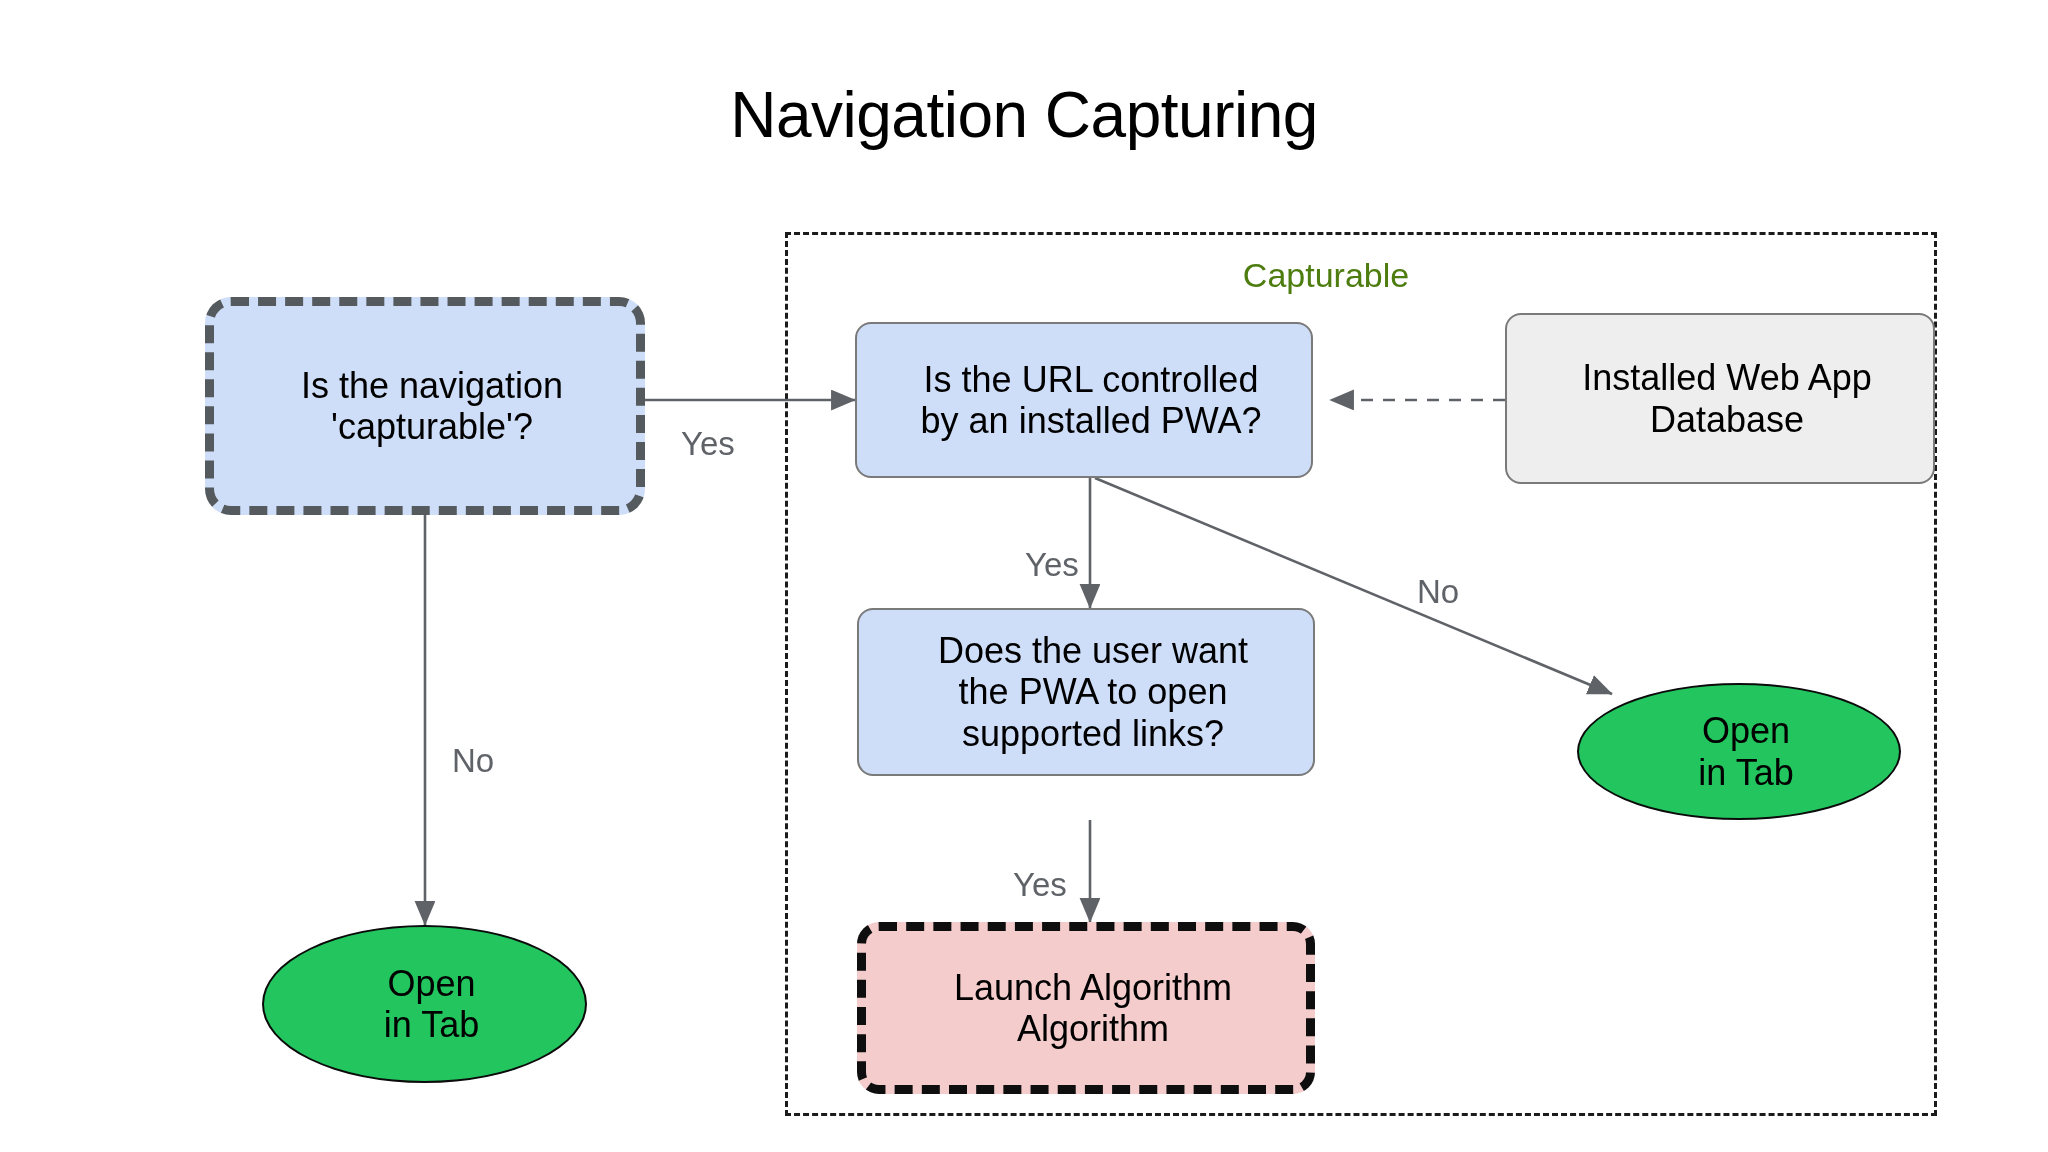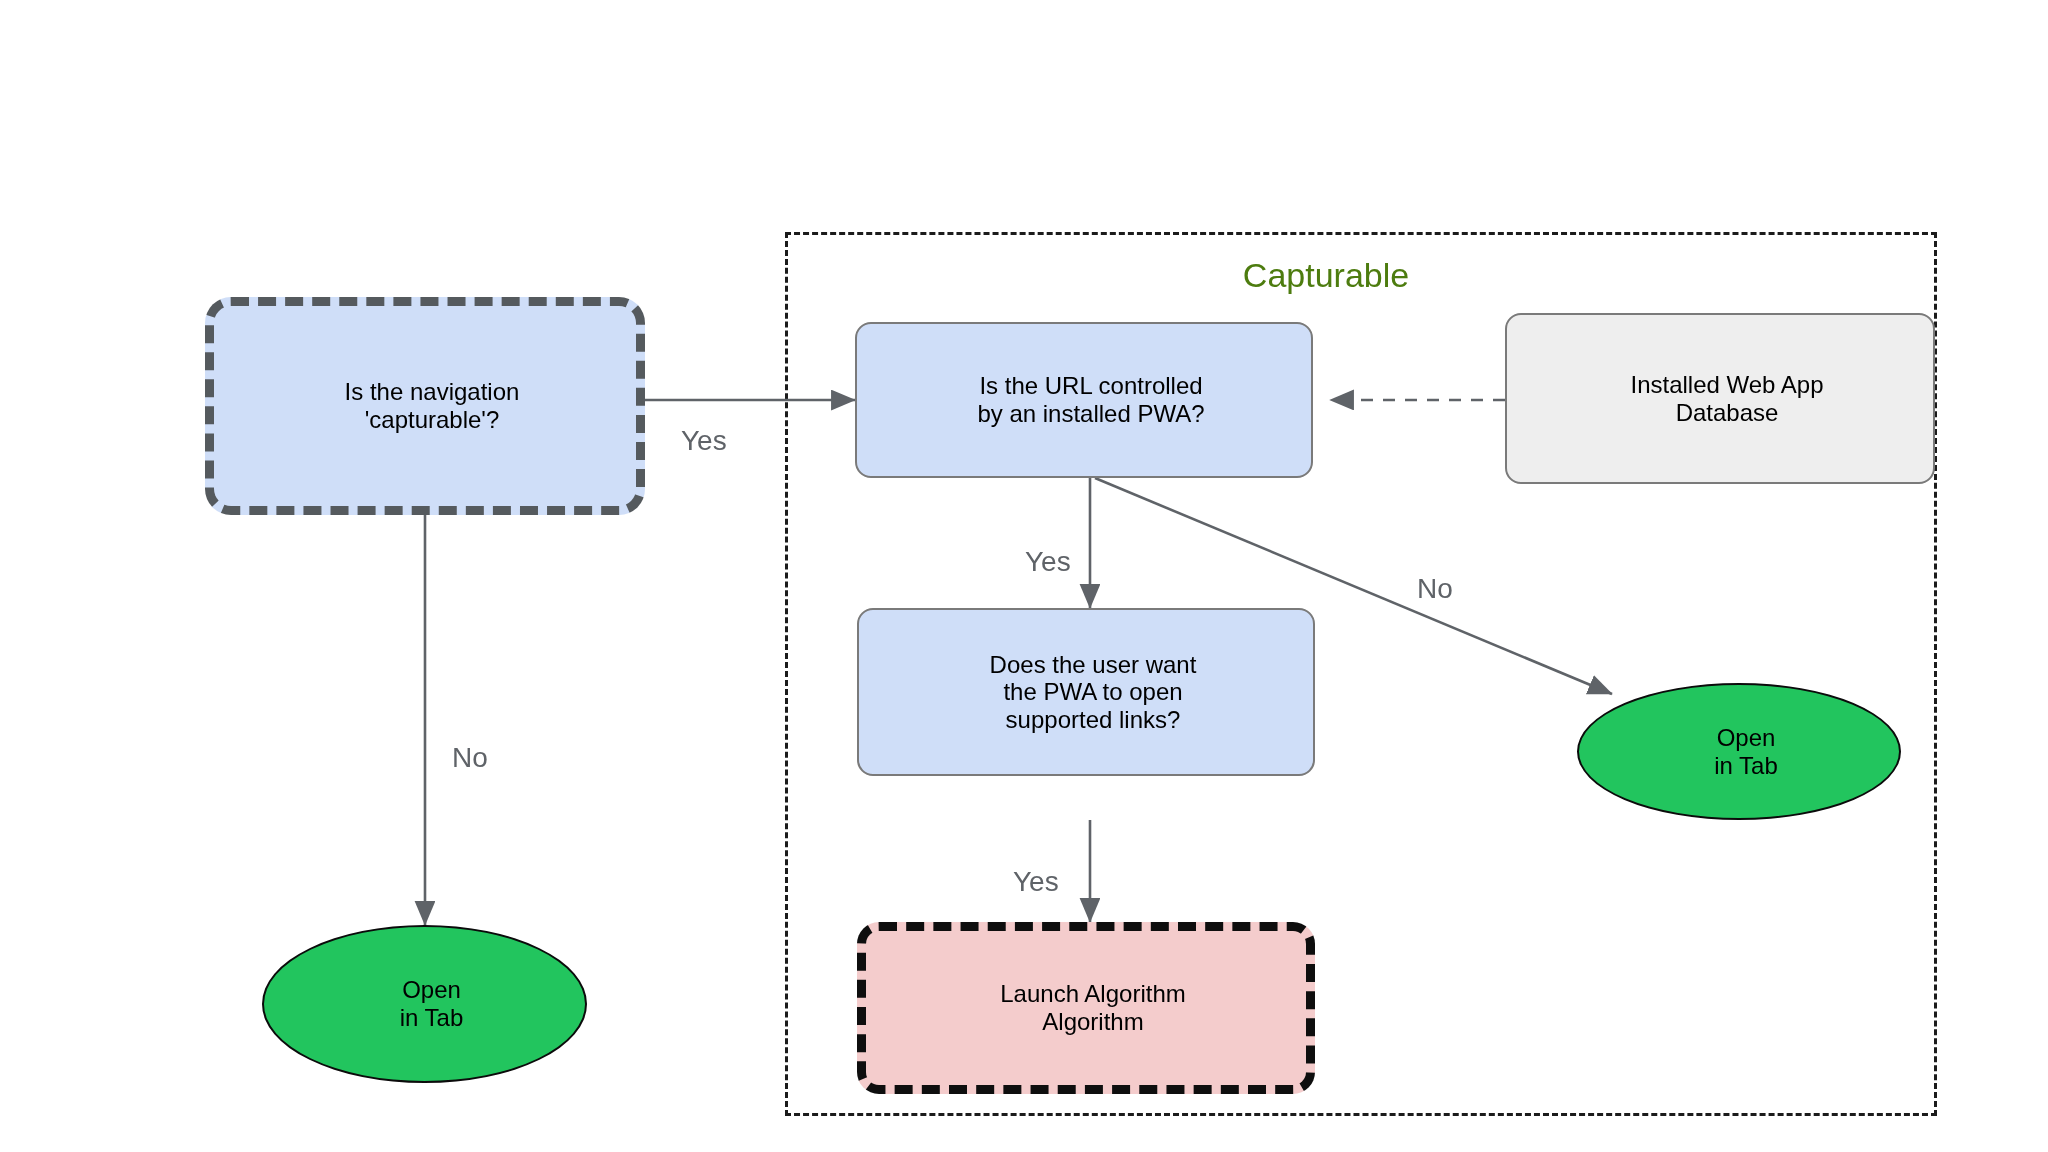--- a/index.html
+++ b/index.html
@@ -61,21 +61,21 @@
   }
 
   .node {
     position: absolute;
     box-sizing: border-box;
     display: flex;
     align-items: center;
     justify-content: center;
     text-align: center;
     color: #000000;
-    font-size: 24px;
+    font-size: 36px;
     line-height: 1.15;
     padding-left: 14px;
   }
 
   .node .lines { width: 100%; }
   .node .lines > div { display: block; }
 
   
   .box {
     border-radius: 16px;
@@ -101,30 +101,31 @@
 
   
   .ellipse {
     background: #22c55e;
     border: 2.5px solid #0b0b0b;
     border-radius: 50%;
   }
 
   .edge-label {
     position: absolute;
-    font-size: 28px;
+    font-size: 33px;
     color: #5f6368;
     white-space: nowrap;
   }
 </style>
 </head>
 <body>
 
 <div id="canvas">
 
+  <div class="title">Navigation Capturing</div>
 
   <div class="group-box"></div>
   <div class="group-label">Capturable</div>
 
   <svg id="wires" viewBox="0 0 2048 1152">
     <defs>
       <marker id="arrow" markerWidth="11" markerHeight="11" refX="9.2" refY="4" orient="auto" markerUnits="strokeWidth">
         <path d="M0,0 L9.5,4 L0,8 z" fill="#5f6368"></path>
       </marker>
       <marker id="arrow-dash" markerWidth="11" markerHeight="11" refX="9.2" refY="4" orient="auto" markerUnits="strokeWidth">

